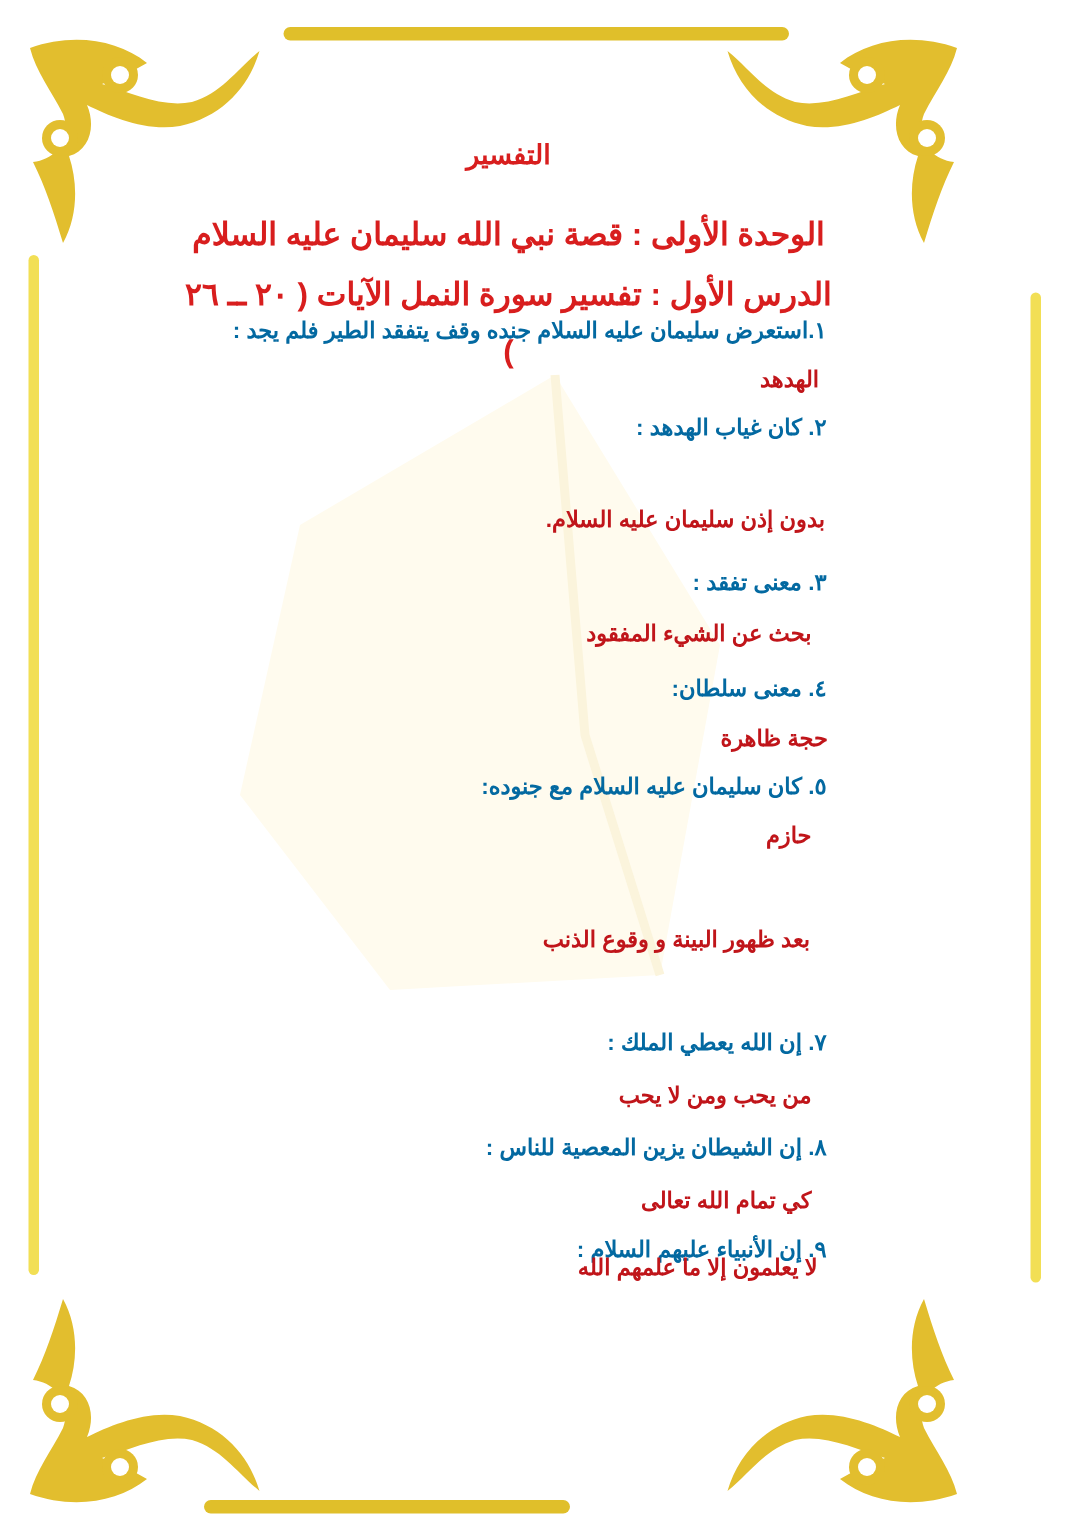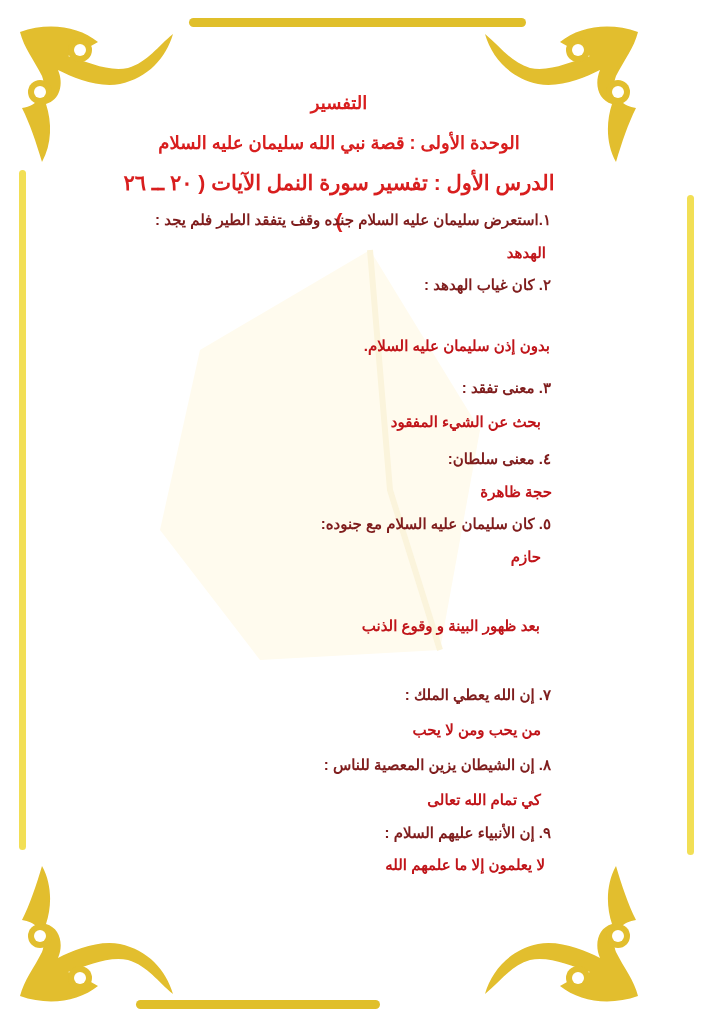--- a/index.html
+++ b/index.html
@@ -23,25 +23,25 @@
     .corner svg { width: 100%; height: 100%; }
     .c-tl { left: 8px; top: 12px; }
     .c-tr { right: 8px; top: 12px; transform: scaleX(-1); }
     .c-bl { left: 8px; bottom: 8px; transform: scaleY(-1); }
     .c-br { right: 8px; bottom: 8px; transform: scale(-1,-1); }
 
     
     .content { position: absolute; left: 120px; right: 100px; top: 88px; direction: rtl; }
     .hdr { text-align: center; color: #d81e1e; font-weight: bold; font-family: "Liberation Sans", sans-serif; }
     .hdr-1 { font-size: 18px; height: 30px; line-height: 30px; }
-    .hdr-2 { font-size: 18px; height: 38px; line-height: 38px; margin-top: 6px; }
+    .hdr-2 { font-size: 21px; height: 38px; line-height: 38px; margin-top: 20px; }
     .hdr-3 { font-size: 21px; height: 38px; line-height: 38px; margin-top: 2px; }
 
     .qa { position: absolute; right: 107px; direction: rtl; text-align: right; font-family: "Liberation Sans", sans-serif; font-weight: bold; }
-    .q { color: #7f1d1d; font-size: 15px; white-space: nowrap; }
+    .q { color: #0369a1; font-size: 15px; white-space: nowrap; }
     .a { color: #c0151a; font-size: 15px; white-space: nowrap; }
   </style>
 </head>
 <body>
 
 <div class="page">
 
   <svg class="watermark" viewBox="0 0 360 440">
     <path d="M60 120 L230 20 L340 200 L300 420 L120 430 L20 300 Z" fill="#fffbee"></path>
     <path d="M230 20 L250 260 L300 420" fill="none" stroke="#fbf4dc" stroke-width="6"></path>
@@ -160,17 +160,17 @@
   <div class="qa" style="top:756px;">
     <div class="q">٨. إن الشيطان يزين المعصية للناس :</div>
   </div>
   <div class="qa" style="top:791px; right:117px;">
     <div class="a">كي تمام الله تعالى</div>
   </div>
 
   <div class="qa" style="top:824px;">
     <div class="q">٩. إن الأنبياء عليهم السلام :</div>
   </div>
-  <div class="qa" style="top:856px; right:113px;text-align:center;">
+  <div class="qa" style="top:836px; right:113px;text-align:center;">
     <div class="a">لا يعلمون إلا ما علمهم الله</div>
   </div>
 
 </div>
 
 </body></html>

